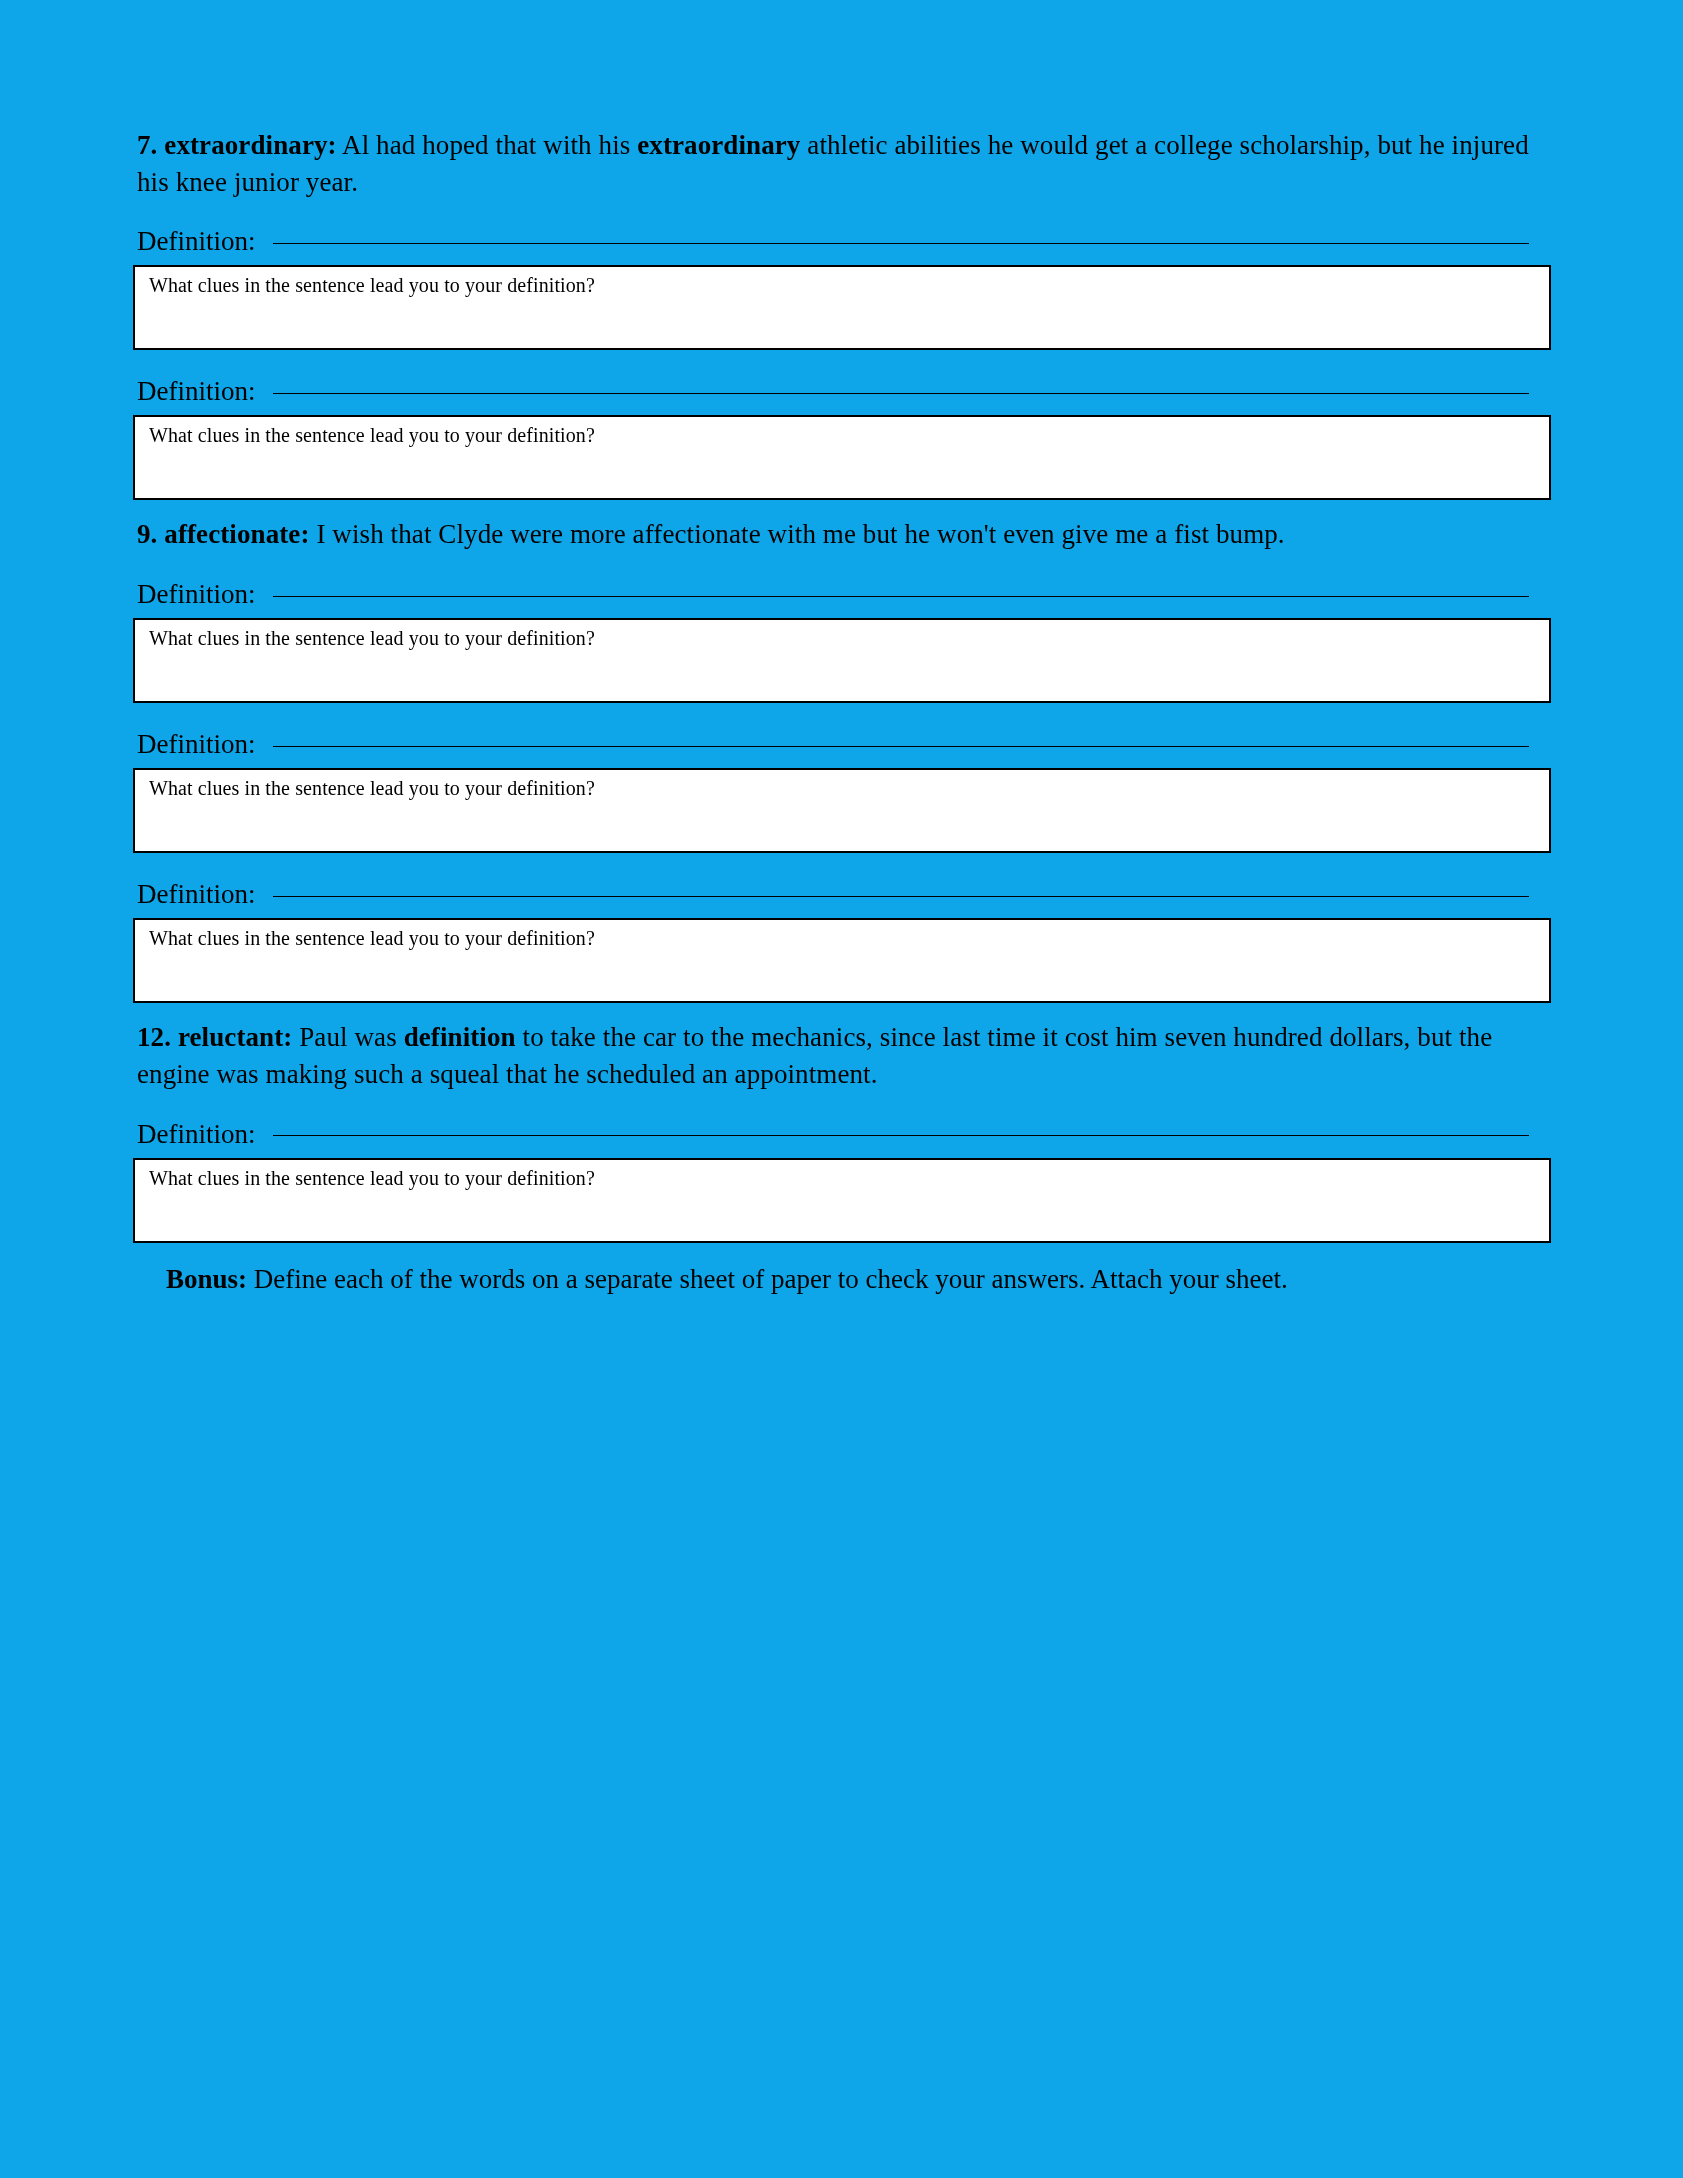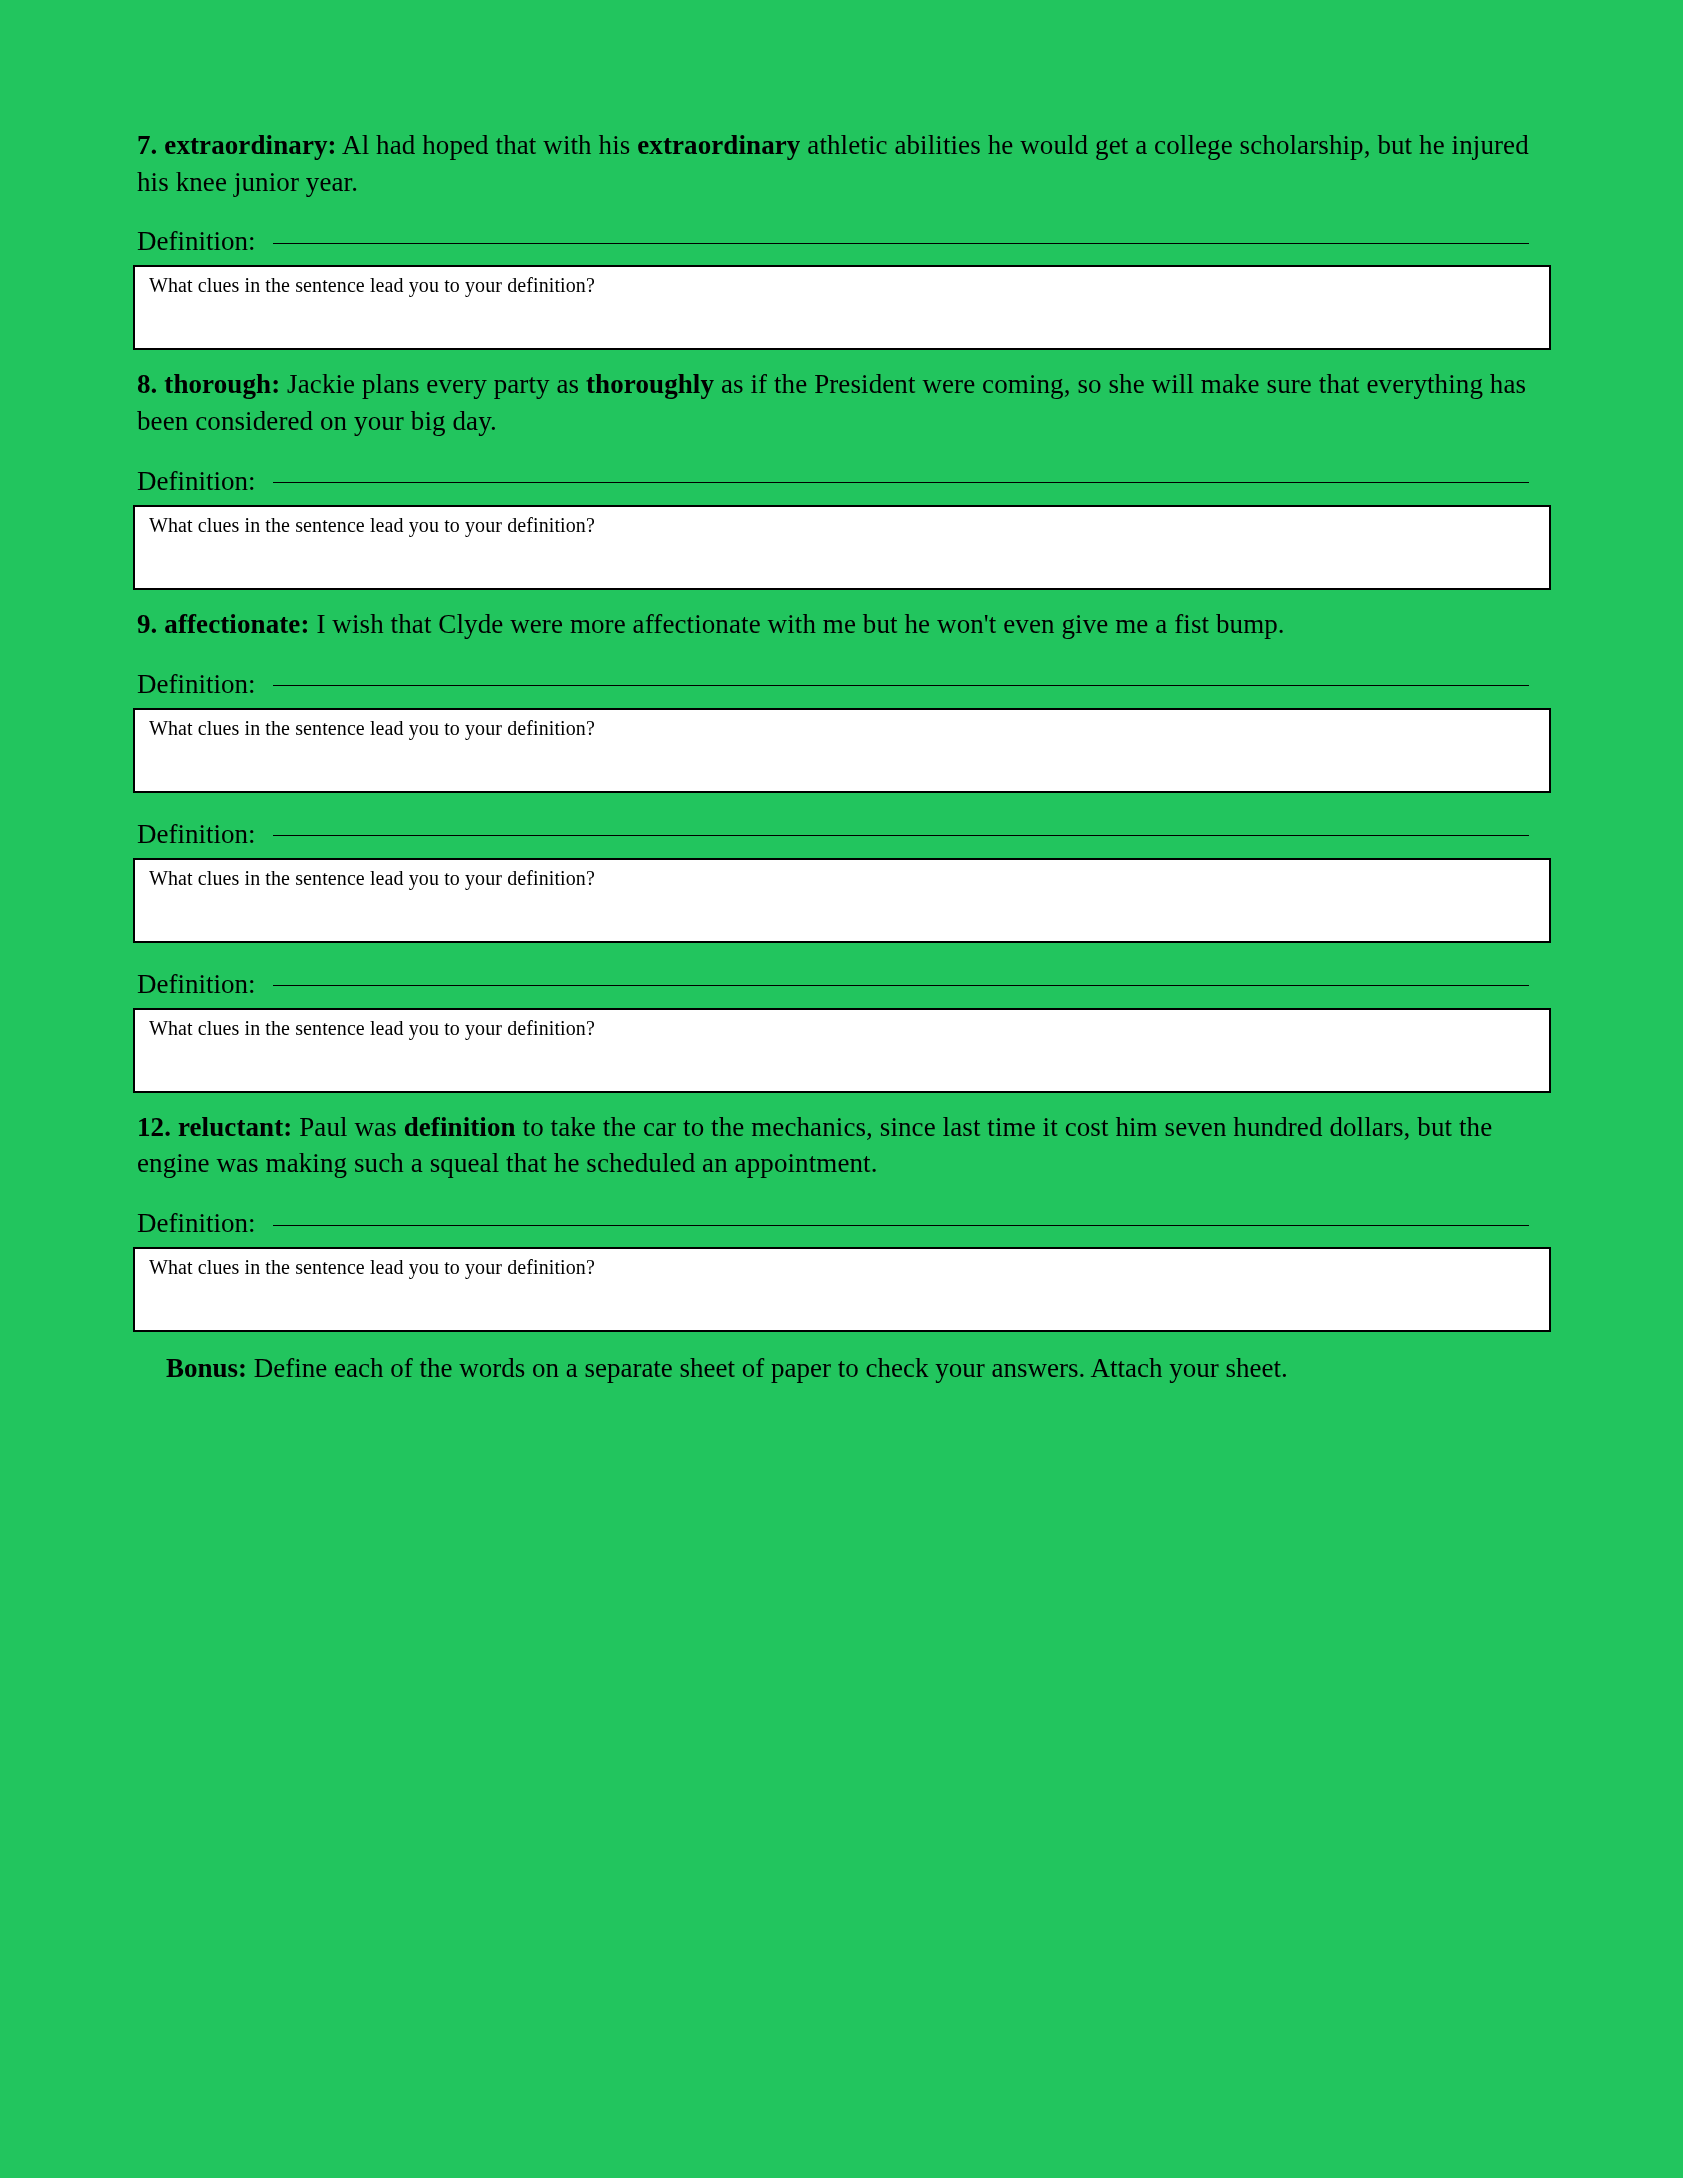--- a/index.html
+++ b/index.html
@@ -14,21 +14,21 @@
     color: #000000;
     position: relative;
     overflow: hidden;
   }
   .page {
     position: absolute;
     left: 0;
     top: 0;
     width: 1683px;
     height: 2178px;
-    background: #22c55e;
+    background: #0ea5e9;
   }
   
   .content {
     position: absolute;
     left: 133px;
     top: 127px;
     width: 1418px;
   }
 
   .item {
@@ -107,21 +107,20 @@
       <div class="definition-row">
         <span class="definition-label">Definition:</span>
         <span class="definition-rule"></span>
       </div>
       <div class="clue-box">
         <span class="clue-prompt">What clues in the sentence lead you to your definition?</span>
       </div>
     </div>
 
     <div class="item">
-      <p class="sentence"><span class="num">8.</span> <span class="word">thorough:</span><span> Jackie plans every party as </span><b>thoroughly</b><span> as if the President were coming, so she will make sure that everything has been considered on your big day.</span></p>
       <div class="definition-row">
         <span class="definition-label">Definition:</span>
         <span class="definition-rule"></span>
       </div>
       <div class="clue-box">
         <span class="clue-prompt">What clues in the sentence lead you to your definition?</span>
       </div>
     </div>
 
     <div class="item">

